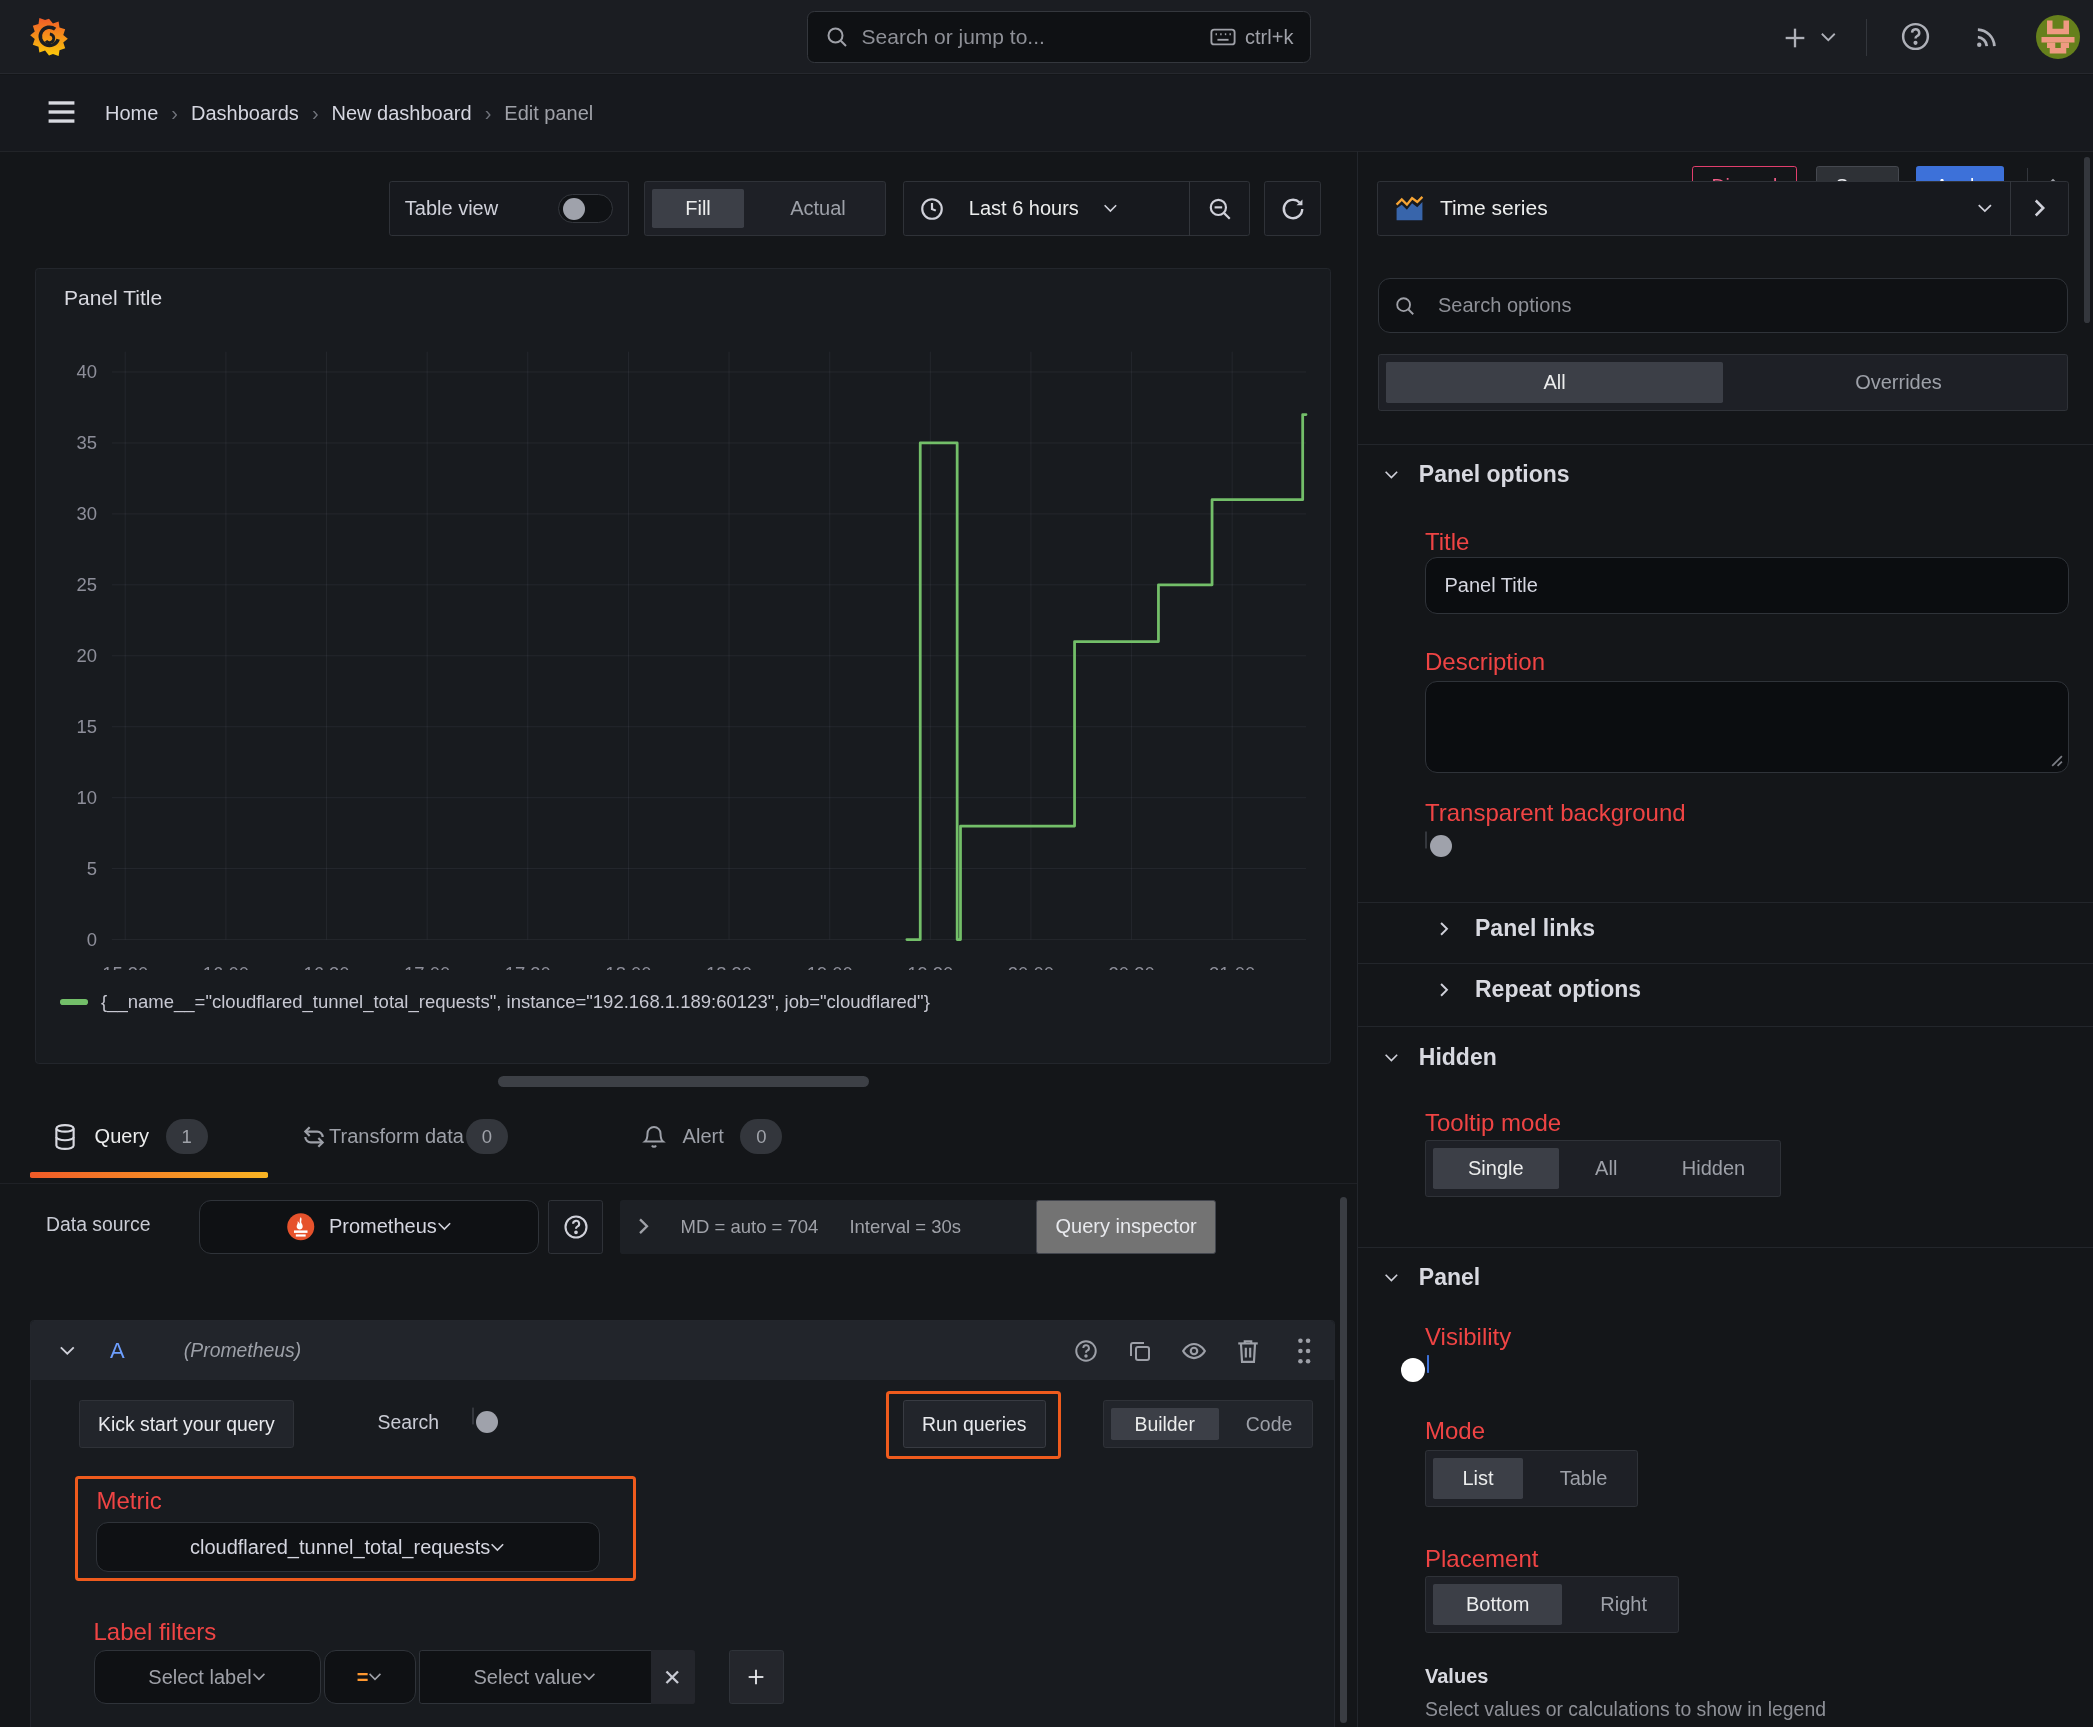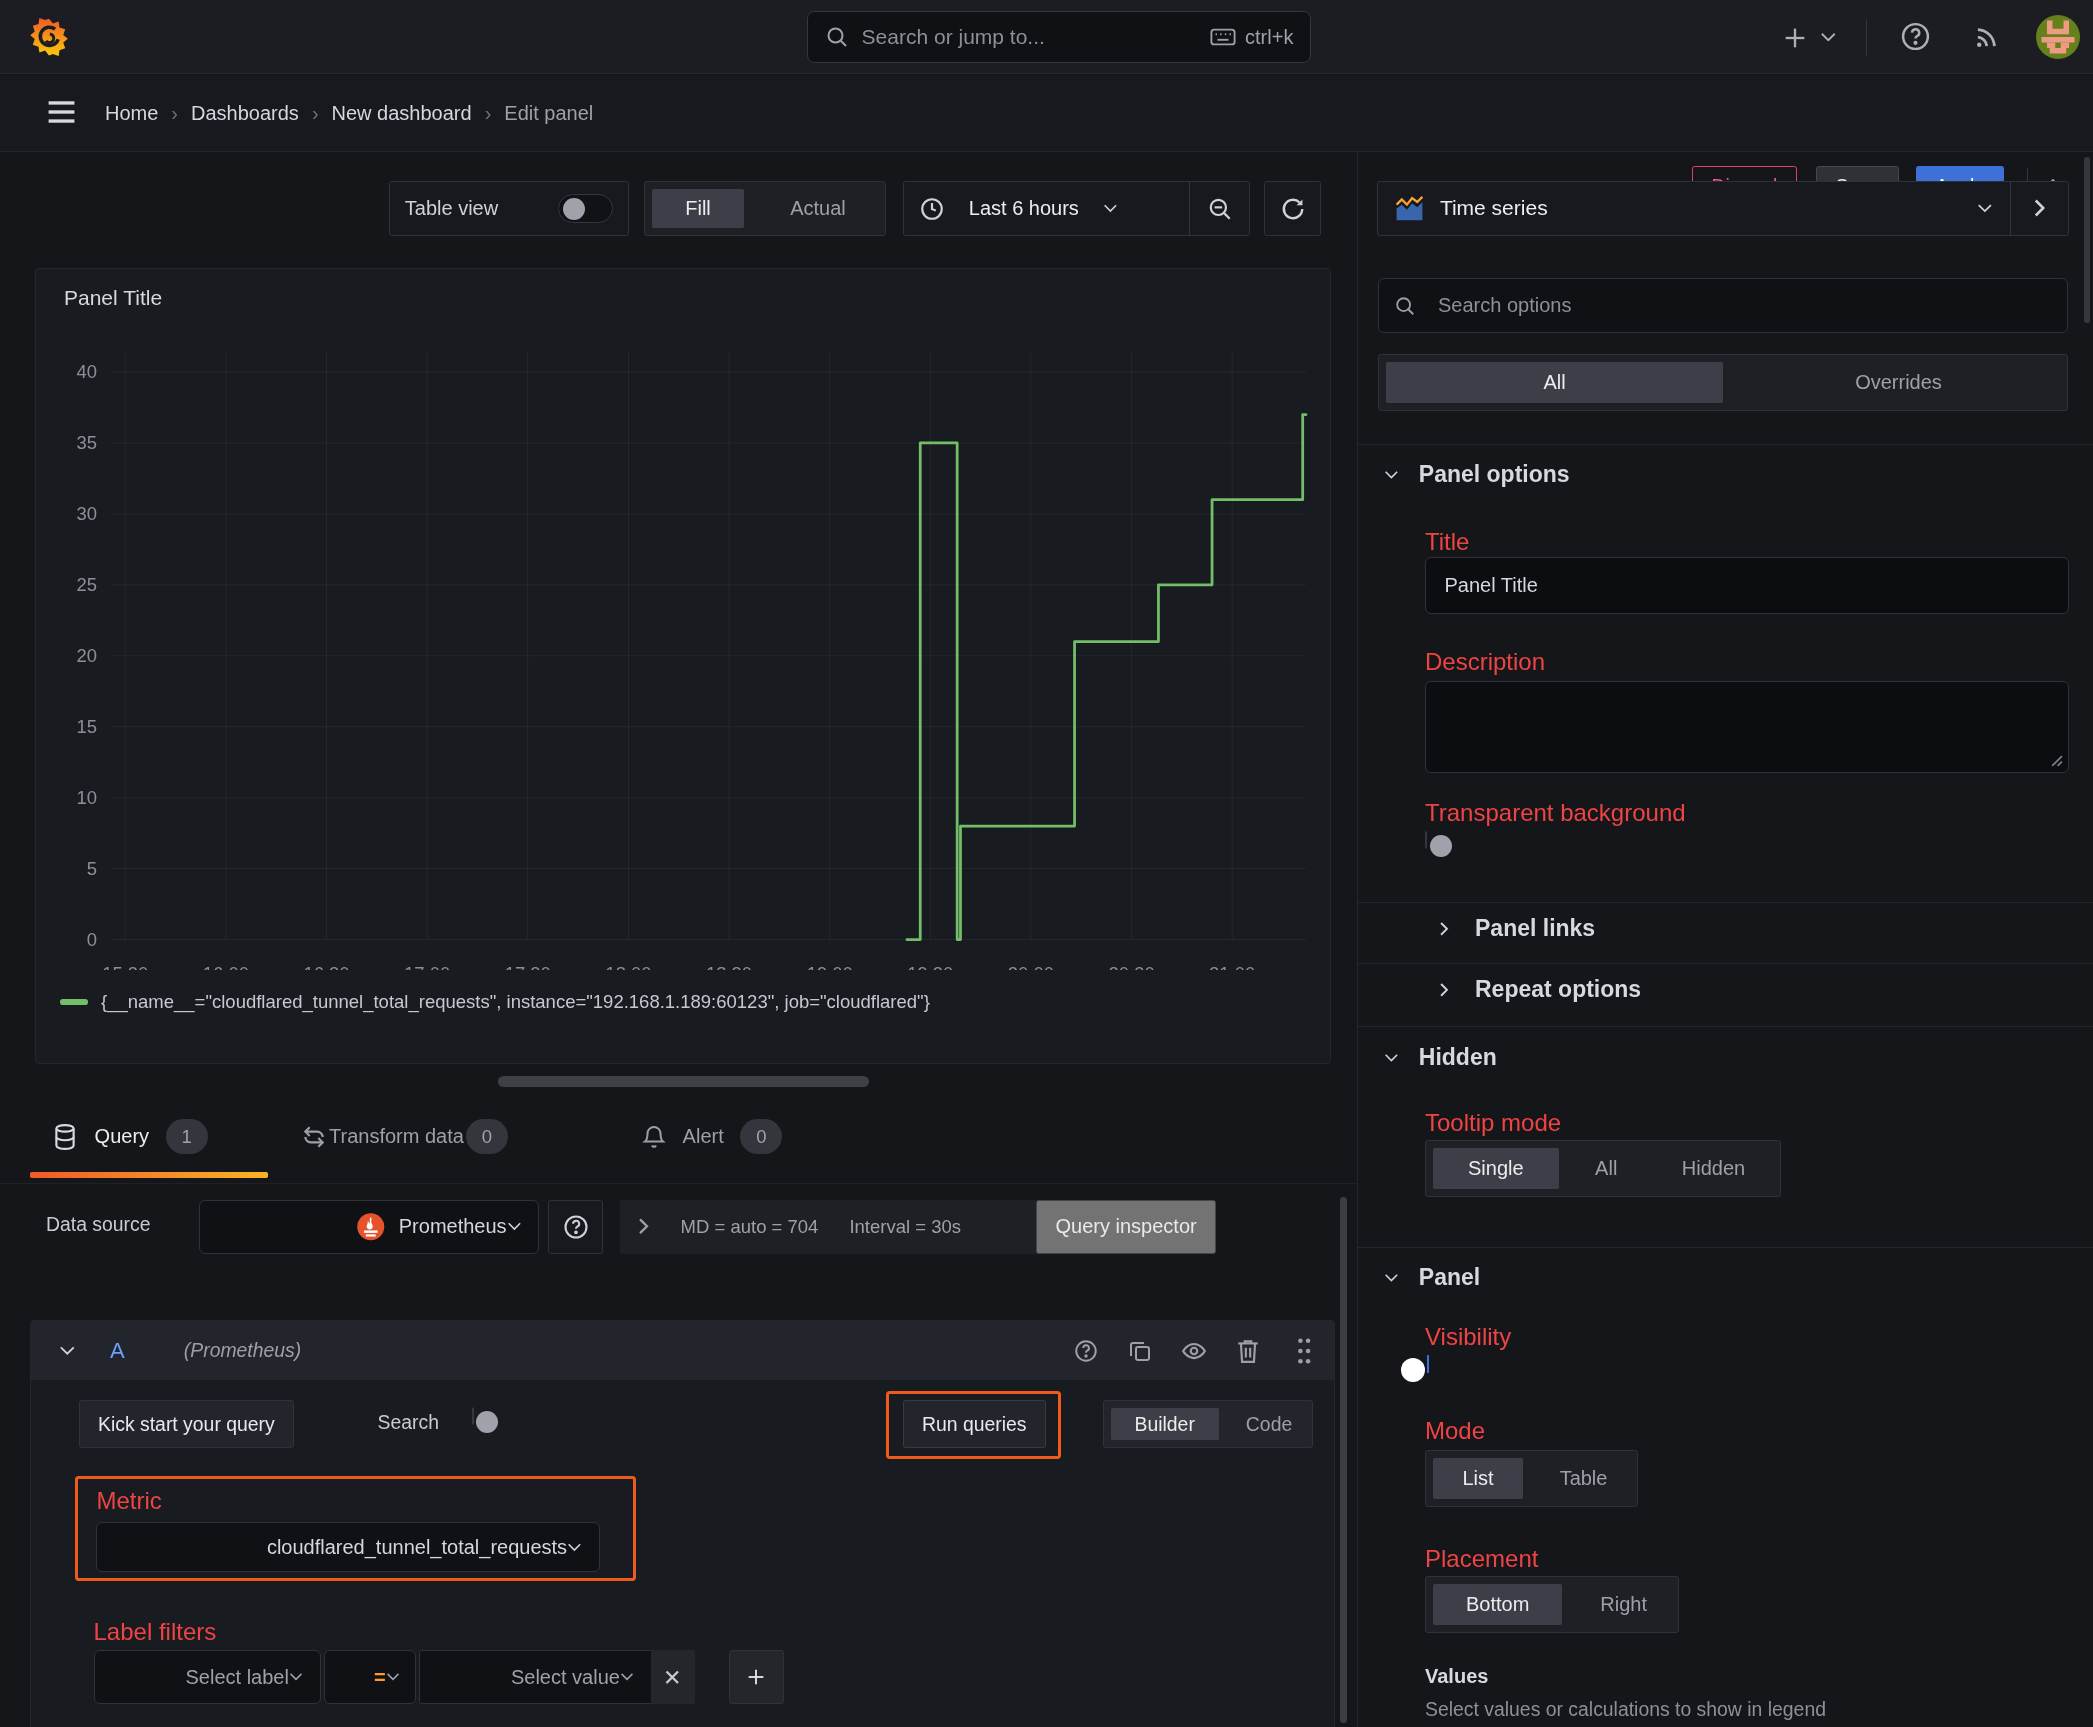--- a/index.html
+++ b/index.html
@@ -33,22 +33,22 @@
 .toggle .knob{position:absolute;top:2.8px;left:3.7px;width:22px;height:22px;border-radius:50%;background:#9fa2ab}
 .toggle.on{background:#3d71d9;border-color:#3d71d9}
 .toggle.on .knob{left:auto;right:2.8px;top:1.8px;width:24px;height:24px;background:#fff}
 
 .panel-card{position:absolute;left:35px;top:268px;width:1296px;height:796px;background:#181b1f;border:0.9px solid #23262c;border-radius:3.7px}
 .tick{fill:rgba(204,204,220,0.65);font-size:20px;font-family:"Liberation Sans",sans-serif}
 
 .tabbar-label{font-size:20px;cursor:pointer}
 .badge{display:inline-flex;align-items:center;justify-content:center;min-width:42px;height:35px;border-radius:17.5px;background:#33363c;color:#a0a3aa;font-size:18.5px}
 
-.input,.select{background:#0f1114;border:0.9px solid #2f3339;border-radius:6px;display:flex;align-items:center;color:#d5d6e0;font-size:20px}
-.select{justify-content:flex-end;padding:0 16.6px;cursor:pointer}
+.input,.select{background:#0f1114;border:0.9px solid #2f3339;border-radius:12px;display:flex;align-items:center;color:#d5d6e0;font-size:20px}
+.select{justify-content:center;padding:0 16.6px;cursor:pointer}
 .select .ph{color:#9fa1a8}
 .input input,.input textarea{width:100%;height:100%;background:transparent;border:none;outline:none;color:#d5d6e0;font-size:20px;font-family:inherit;padding:0 18.5px}
 .input input::placeholder{color:#8e9097}
 .icon-btn{display:flex;align-items:center;justify-content:center;cursor:pointer;color:#9da0a8}
 .hl-orange{position:absolute;border:3.7px solid #ee5b1d;border-radius:3.7px;pointer-events:none;z-index:6}
 .fieldlabel{font-size:24px;color:#ef4444}
 .sechead{font-size:23px;font-weight:700;color:#d8d9e0}
 svg.ic{display:block}
 </style>
 </head>

